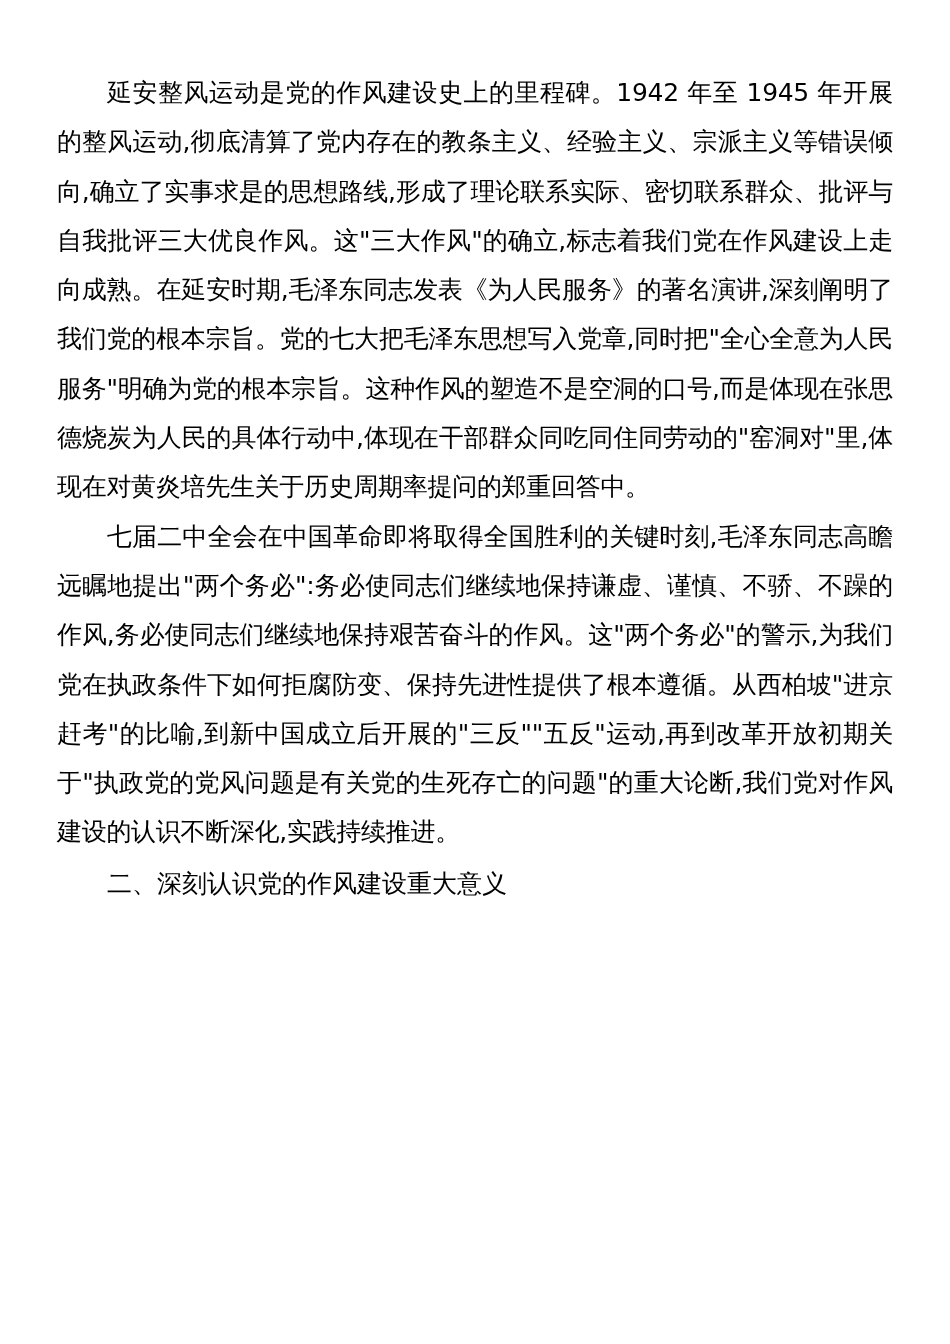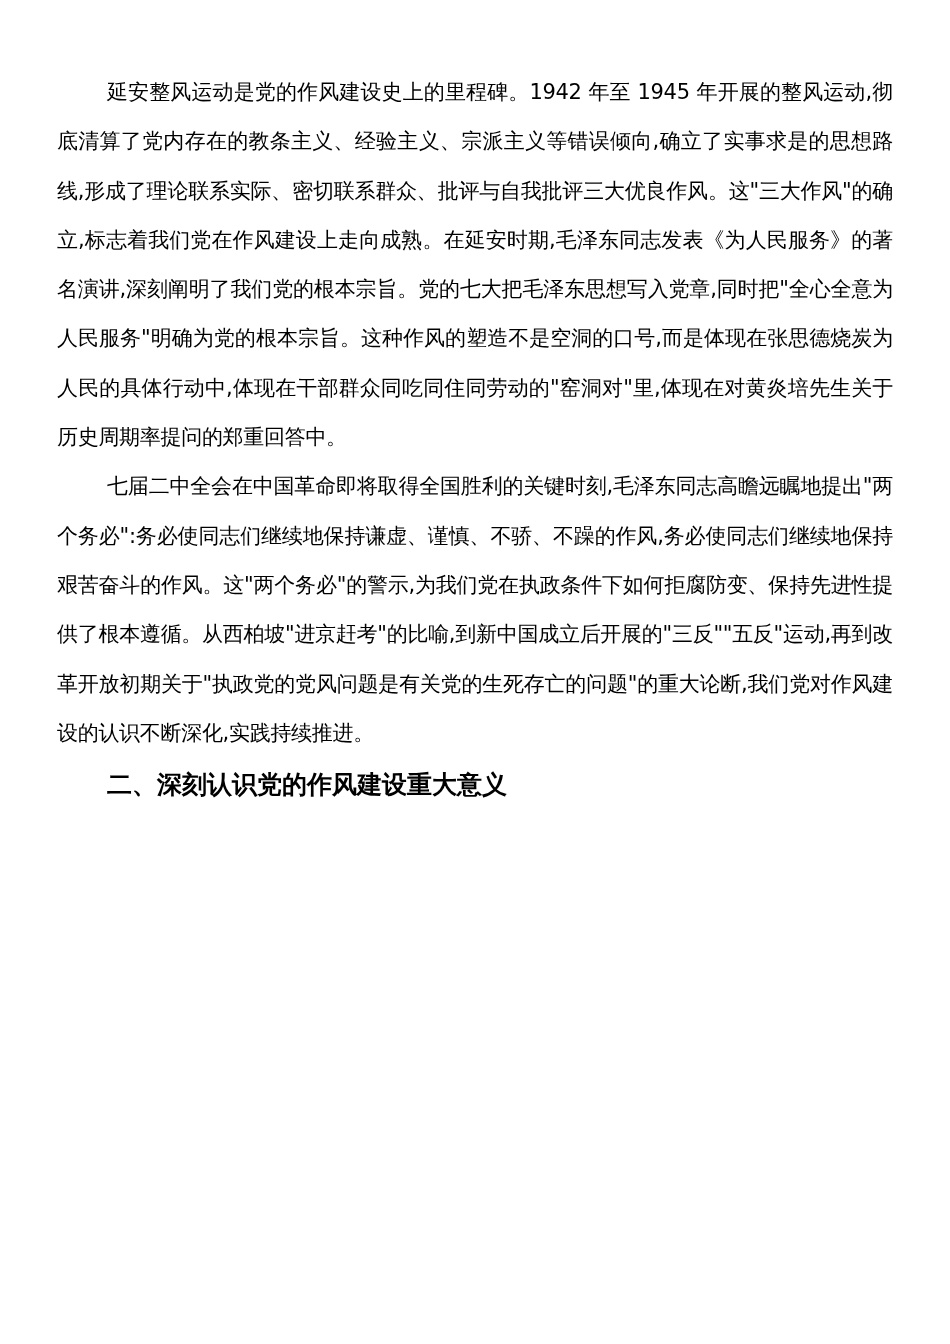--- a/index.html
+++ b/index.html
@@ -16,34 +16,34 @@
       color: #000000;
     }
     .page {
       position: absolute;
       left: 57px;
       top: 68px;
       width: 836px;
     }
     .para {
       margin: 0;
-      font-size: 21px;
+      font-size: 25px;
       line-height: 49.3px;
       text-align: justify;
       text-align-last: left;
       text-indent: 50px;
       letter-spacing: -0.3px;
       word-break: break-all;
     }
     .heading {
       margin: 2px 0 0 0;
       font-size: 25px;
       line-height: 49.3px;
       text-indent: 50px;
-      font-weight: bold;
+      font-weight: normal;
     }
   </style>
 </head>
 <body>
 
 <div class="page">
   <p class="para">延安整风运动是党的作风建设史上的里程碑。1942 年至 1945 年开展的整风运动,彻底清算了党内存在的教条主义、经验主义、宗派主义等错误倾向,确立了实事求是的思想路线,形成了理论联系实际、密切联系群众、批评与自我批评三大优良作风。这"三大作风"的确立,标志着我们党在作风建设上走向成熟。在延安时期,毛泽东同志发表《为人民服务》的著名演讲,深刻阐明了我们党的根本宗旨。党的七大把毛泽东思想写入党章,同时把"全心全意为人民服务"明确为党的根本宗旨。这种作风的塑造不是空洞的口号,而是体现在张思德烧炭为人民的具体行动中,体现在干部群众同吃同住同劳动的"窑洞对"里,体现在对黄炎培先生关于历史周期率提问的郑重回答中。</p>
   <p class="para">七届二中全会在中国革命即将取得全国胜利的关键时刻,毛泽东同志高瞻远瞩地提出"两个务必":务必使同志们继续地保持谦虚、谨慎、不骄、不躁的作风,务必使同志们继续地保持艰苦奋斗的作风。这"两个务必"的警示,为我们党在执政条件下如何拒腐防变、保持先进性提供了根本遵循。从西柏坡"进京赶考"的比喻,到新中国成立后开展的"三反""五反"运动,再到改革开放初期关于"执政党的党风问题是有关党的生死存亡的问题"的重大论断,我们党对作风建设的认识不断深化,实践持续推进。</p>
   <h2 class="heading">二、深刻认识党的作风建设重大意义</h2>
 </div>

